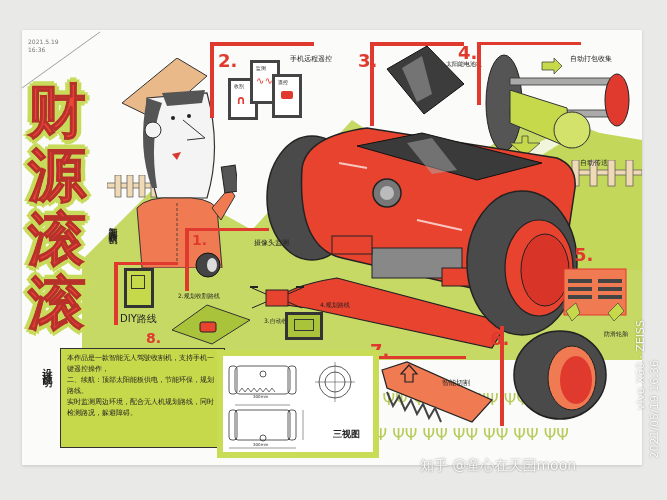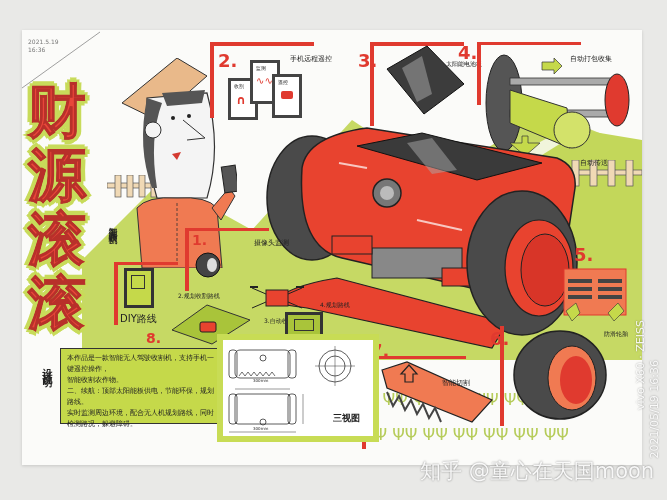--- a/index.html
+++ b/index.html
@@ -8,21 +8,21 @@
   .abs{position:absolute;}
   .title-char{position:absolute;font-weight:bold;color:#e8473a;font-size:58px;line-height:1;text-shadow:0 0 0 #000, 3px 3px 0 #c8db5a, -3px -3px 0 #c8db5a, 3px -3px 0 #c8db5a, -3px 3px 0 #c8db5a, 5px 0 0 #c8db5a, -5px 0 0 #c8db5a, 0 5px 0 #c8db5a, 0 -5px 0 #c8db5a;-webkit-text-stroke:1px #b8302a;}
   .subtitle{position:absolute;writing-mode:vertical-rl;font-size:9px;color:#222;letter-spacing:1px;}
   .redframe{position:absolute;border-left:4px solid #e03a2f;border-top:4px solid #e03a2f;}
   .num{position:absolute;color:#e03a2f;font-weight:bold;font-size:18px;font-family:"DejaVu Sans",sans-serif;}
   .note{position:absolute;font-size:7px;color:#222;white-space:nowrap;}
   .screen{position:absolute;background:#fff;border:3px solid #444;}
   .desc-box{position:absolute;background:#c5d94a;border:1.5px solid #333;padding:4px 6px;box-sizing:border-box;font-size:7px;line-height:11px;color:#222;}
   .desc-title{position:absolute;writing-mode:vertical-rl;font-size:10px;font-weight:bold;color:#222;letter-spacing:3px;}
   .drawing{position:absolute;background:#fff;border:6px solid #c8dc55;box-sizing:border-box;}
-  .watermark{position:absolute;color:rgba(255,255,255,.92);font-size:21px;text-shadow:0 0 2px rgba(0,0,0,.5);white-space:nowrap;}
+  .watermark{position:absolute;color:rgba(255,255,255,.92);font-size:14px;text-shadow:0 0 2px rgba(0,0,0,.5);white-space:nowrap;}
   .camera{position:absolute;color:rgba(255,255,255,.9);font-size:11px;writing-mode:vertical-rl;transform:rotate(180deg);text-shadow:0 0 2px rgba(0,0,0,.4);white-space:nowrap;}
   .grass{position:absolute;color:#b6cc5a;font-size:16px;}
 </style>
 </head>
 <body>
 
 <div class="paper">
 
   <div class="note" style="left:6px;top:8px;color:#777;font-size:6px;">2021.5.19</div>
   <div class="note" style="left:6px;top:16px;color:#777;font-size:6px;">16:36</div>
@@ -193,30 +193,29 @@
   <div class="redframe" style="left:340px;top:326px;width:100px;height:90px;border-top-width:3px"></div>
   <div class="num" style="left:348px;top:310px">7.</div>
   <svg class="abs" style="left:355px;top:330px" width="120" height="80">
     <polygon points="5,10 30,2 115,40 95,62 10,28" fill="#f07a52" stroke="#222" stroke-width="1.2"></polygon>
     <path d="M10,32 l6,14 l6,-10 l6,14 l6,-10 l6,14 l6,-10 l6,14 l6,-10 l6,14" fill="none" stroke="#444" stroke-width="2"></path>
     <polygon points="28,22 28,14 24,14 32,5 40,14 36,14 36,22" fill="none" stroke="#222" stroke-width="1.2"></polygon>
   </svg>
   <div class="note" style="left:420px;top:348px">智能切割</div>
 
   <div class="desc-title" style="left:18px;top:330px">设计说明</div>
-  <div class="desc-box" style="left:38px;top:318px;width:165px;height:76px">
+  <div class="desc-box" style="left:38px;top:318px;width:165px;height:100px">
     <div>本作品是一款智能无人驾驶收割机，支持手机一键遥控操作，</div>
-    <div>智能收割农作物。</div>
     <div>二、续航：顶部太阳能板供电，节能环保，规划路线。</div>
     <div>实时监测周边环境，配合无人机规划路线，同时</div>
     <div>检测路况，躲避障碍。</div>
 
   </div>
 
-  <div class="drawing" style="left:195px;top:304px;width:162px;height:108px">
+  <div class="drawing" style="left:195px;top:320px;width:162px;height:108px">
     <svg class="abs" style="left:2px;top:2px" width="150" height="95">
       <rect x="10" y="8" width="55" height="28" rx="5" fill="none" stroke="#333" stroke-width=".8"></rect>
       <rect x="4" y="8" width="8" height="28" rx="3" fill="none" stroke="#333" stroke-width=".8"></rect>
       <rect x="63" y="8" width="8" height="28" rx="3" fill="none" stroke="#333" stroke-width=".8"></rect>
       <circle cx="38" cy="16" r="3" fill="none" stroke="#333" stroke-width=".8"></circle>
       <path d="M14,34 l3,-4 l3,4 l3,-4 l3,4 l3,-4 l3,4 l3,-4 l3,4 l3,-4 l3,4 l3,-4 l3,4" fill="none" stroke="#333" stroke-width=".7"></path>
       <circle cx="110" cy="24" r="16" fill="none" stroke="#333" stroke-width=".8"></circle>
       <circle cx="110" cy="24" r="10" fill="none" stroke="#333" stroke-width=".8"></circle>
       <line x1="90" y1="24" x2="130" y2="24" stroke="#333" stroke-width=".5"></line>
       <line x1="110" y1="4" x2="110" y2="44" stroke="#333" stroke-width=".5"></line>

